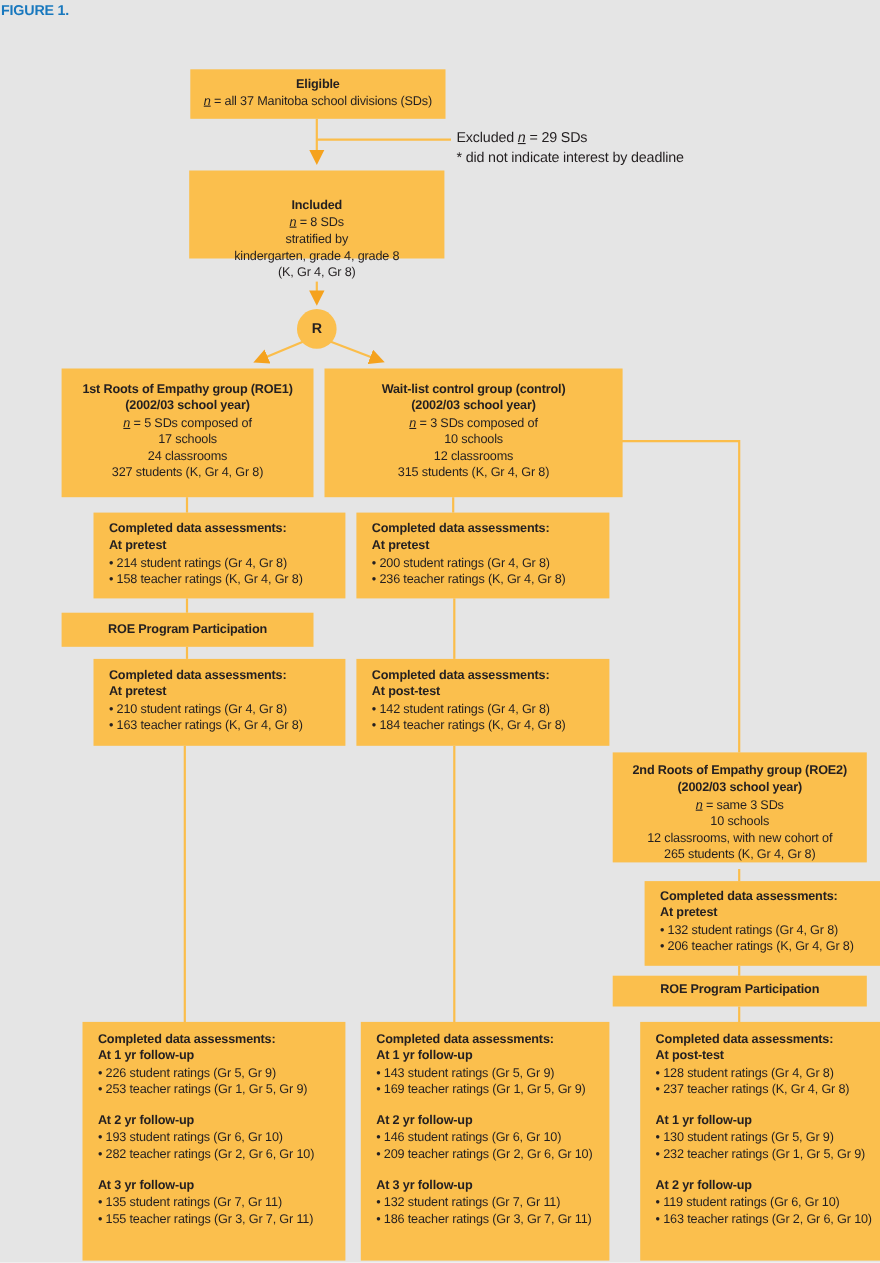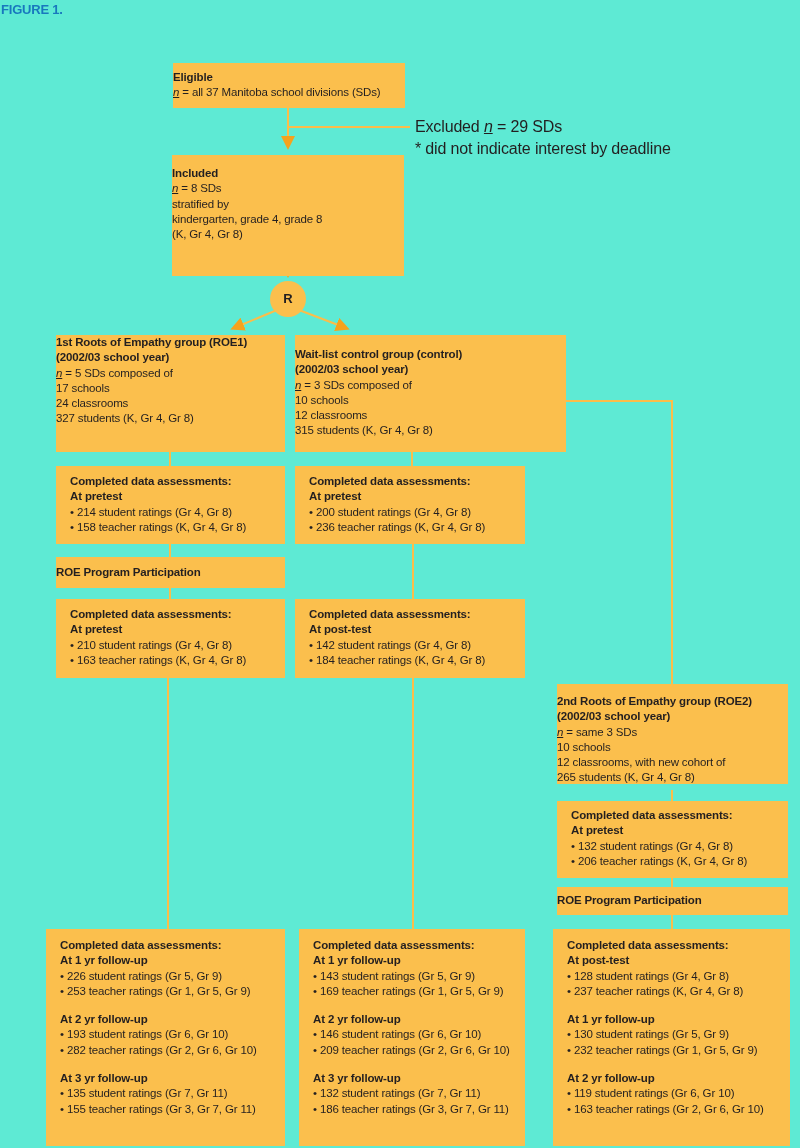--- a/index.html
+++ b/index.html
@@ -1,47 +1,47 @@
 <!DOCTYPE html>
 <html><head>
 <meta charset="utf-8">
 <style>
   html,body{margin:0;padding:0;background:#ffffff;}
   .page{
-    position:relative;width:800px;height:1148px;overflow:hidden;background:#5eead4;
+    position:relative;width:800px;height:1148px;overflow:hidden;background:#e5e5e5;
     font-family:"Liberation Sans",sans-serif;color:#231F20;
   }
   .fig-label{
     position:absolute;left:1px;top:2px;font-size:13px;font-weight:bold;
     color:#1878BE;letter-spacing:-0.2px;
   }
   .fig-title{
     position:absolute;left:1px;top:18px;font-size:15.5px;font-weight:bold;
     color:#231F20;letter-spacing:-0.35px;white-space:nowrap;
   }
   .connectors{position:absolute;left:0;top:0;z-index:0;}
   .box{
     position:absolute;background:#FBBF4D;z-index:1;
     font-size:11.5px;line-height:1.33;letter-spacing:-0.15px;color:#231F20;
     box-sizing:border-box;
   }
-  .box.center{}
-  .box.left{text-align:left;padding-left:14px;padding-right:4px;}
+  .box.center{text-align:center;}
+  .box.left{text-align:left;padding-left:14px;padding-right:4px;margin-left:29px;}
   .line{white-space:nowrap;}
   .line.bold{font-weight:bold;}
   .line.gap{height:13px;}
   .nvar{font-style:italic;text-decoration:underline;}
   .rand-circle{
     position:absolute;left:270px;top:281px;width:36px;height:36px;border-radius:50%;
     background:#FBBF4D;z-index:1;text-align:center;line-height:36px;
     font-size:13px;font-weight:bold;color:#231F20;
   }
   .note{
     position:absolute;left:415px;top:116px;z-index:1;
-    font-size:16px;line-height:1.4;letter-spacing:-0.15px;color:#231F20;
+    font-size:13px;line-height:1.4;letter-spacing:-0.15px;color:#231F20;
   }
 </style>
 </head>
 <body>
 
 <div class="page">
 
   <div class="fig-label">FIGURE 1.</div>
 
   <svg class="connectors" width="800" height="1148" viewBox="0 0 800 1148">
@@ -84,28 +84,28 @@
   <div class="note">
     <div class="fmt-n">Excluded <span class="nvar">n</span> = 29 SDs</div>
     <div>* did not indicate interest by deadline</div>
   </div>
 
   <div id="boxes">
       <div class="box center" style="left: 173px; top: 63px; width: 232px; height: 45px; padding-top: 7px;">
         <div class="line bold">Eligible</div>
         <div class="line"><span class="nvar">n</span> = all 37 Manitoba school divisions (SDs)</div>
       </div>
-      <div class="box center" style="left: 172px; top: 155px; width: 232px; height: 121px; padding-top: 11px;">
+      <div class="box center" style="left: 172px; top: 155px; width: 232px; height: 80px; padding-top: 25px;">
         <div class="line bold">Included</div>
         <div class="line"><span class="nvar">n</span> = 8 SDs</div>
         <div class="line">stratified by</div>
         <div class="line">kindergarten, grade 4, grade 8</div>
         <div class="line">(K, Gr 4, Gr 8)</div>
       </div>
-      <div class="box center" style="left: 56px; top: 335px; width: 229px; height: 117px; padding-top: 0;">
+      <div class="box center" style="left: 56px; top: 335px; width: 229px; height: 117px; padding-top: 12px;">
         <div class="line bold">1st Roots of Empathy group (ROE1)</div>
         <div class="line bold">(2002/03 school year)</div>
         <div class="line"><span class="nvar">n</span> = 5 SDs composed of</div>
         <div class="line">17 schools</div>
         <div class="line">24 classrooms</div>
         <div class="line">327 students (K, Gr 4, Gr 8)</div>
       </div>
       <div class="box center" style="left: 295px; top: 335px; width: 271px; height: 117px; padding-top: 12px;">
         <div class="line bold">Wait-list control group (control)</div>
         <div class="line bold">(2002/03 school year)</div>

